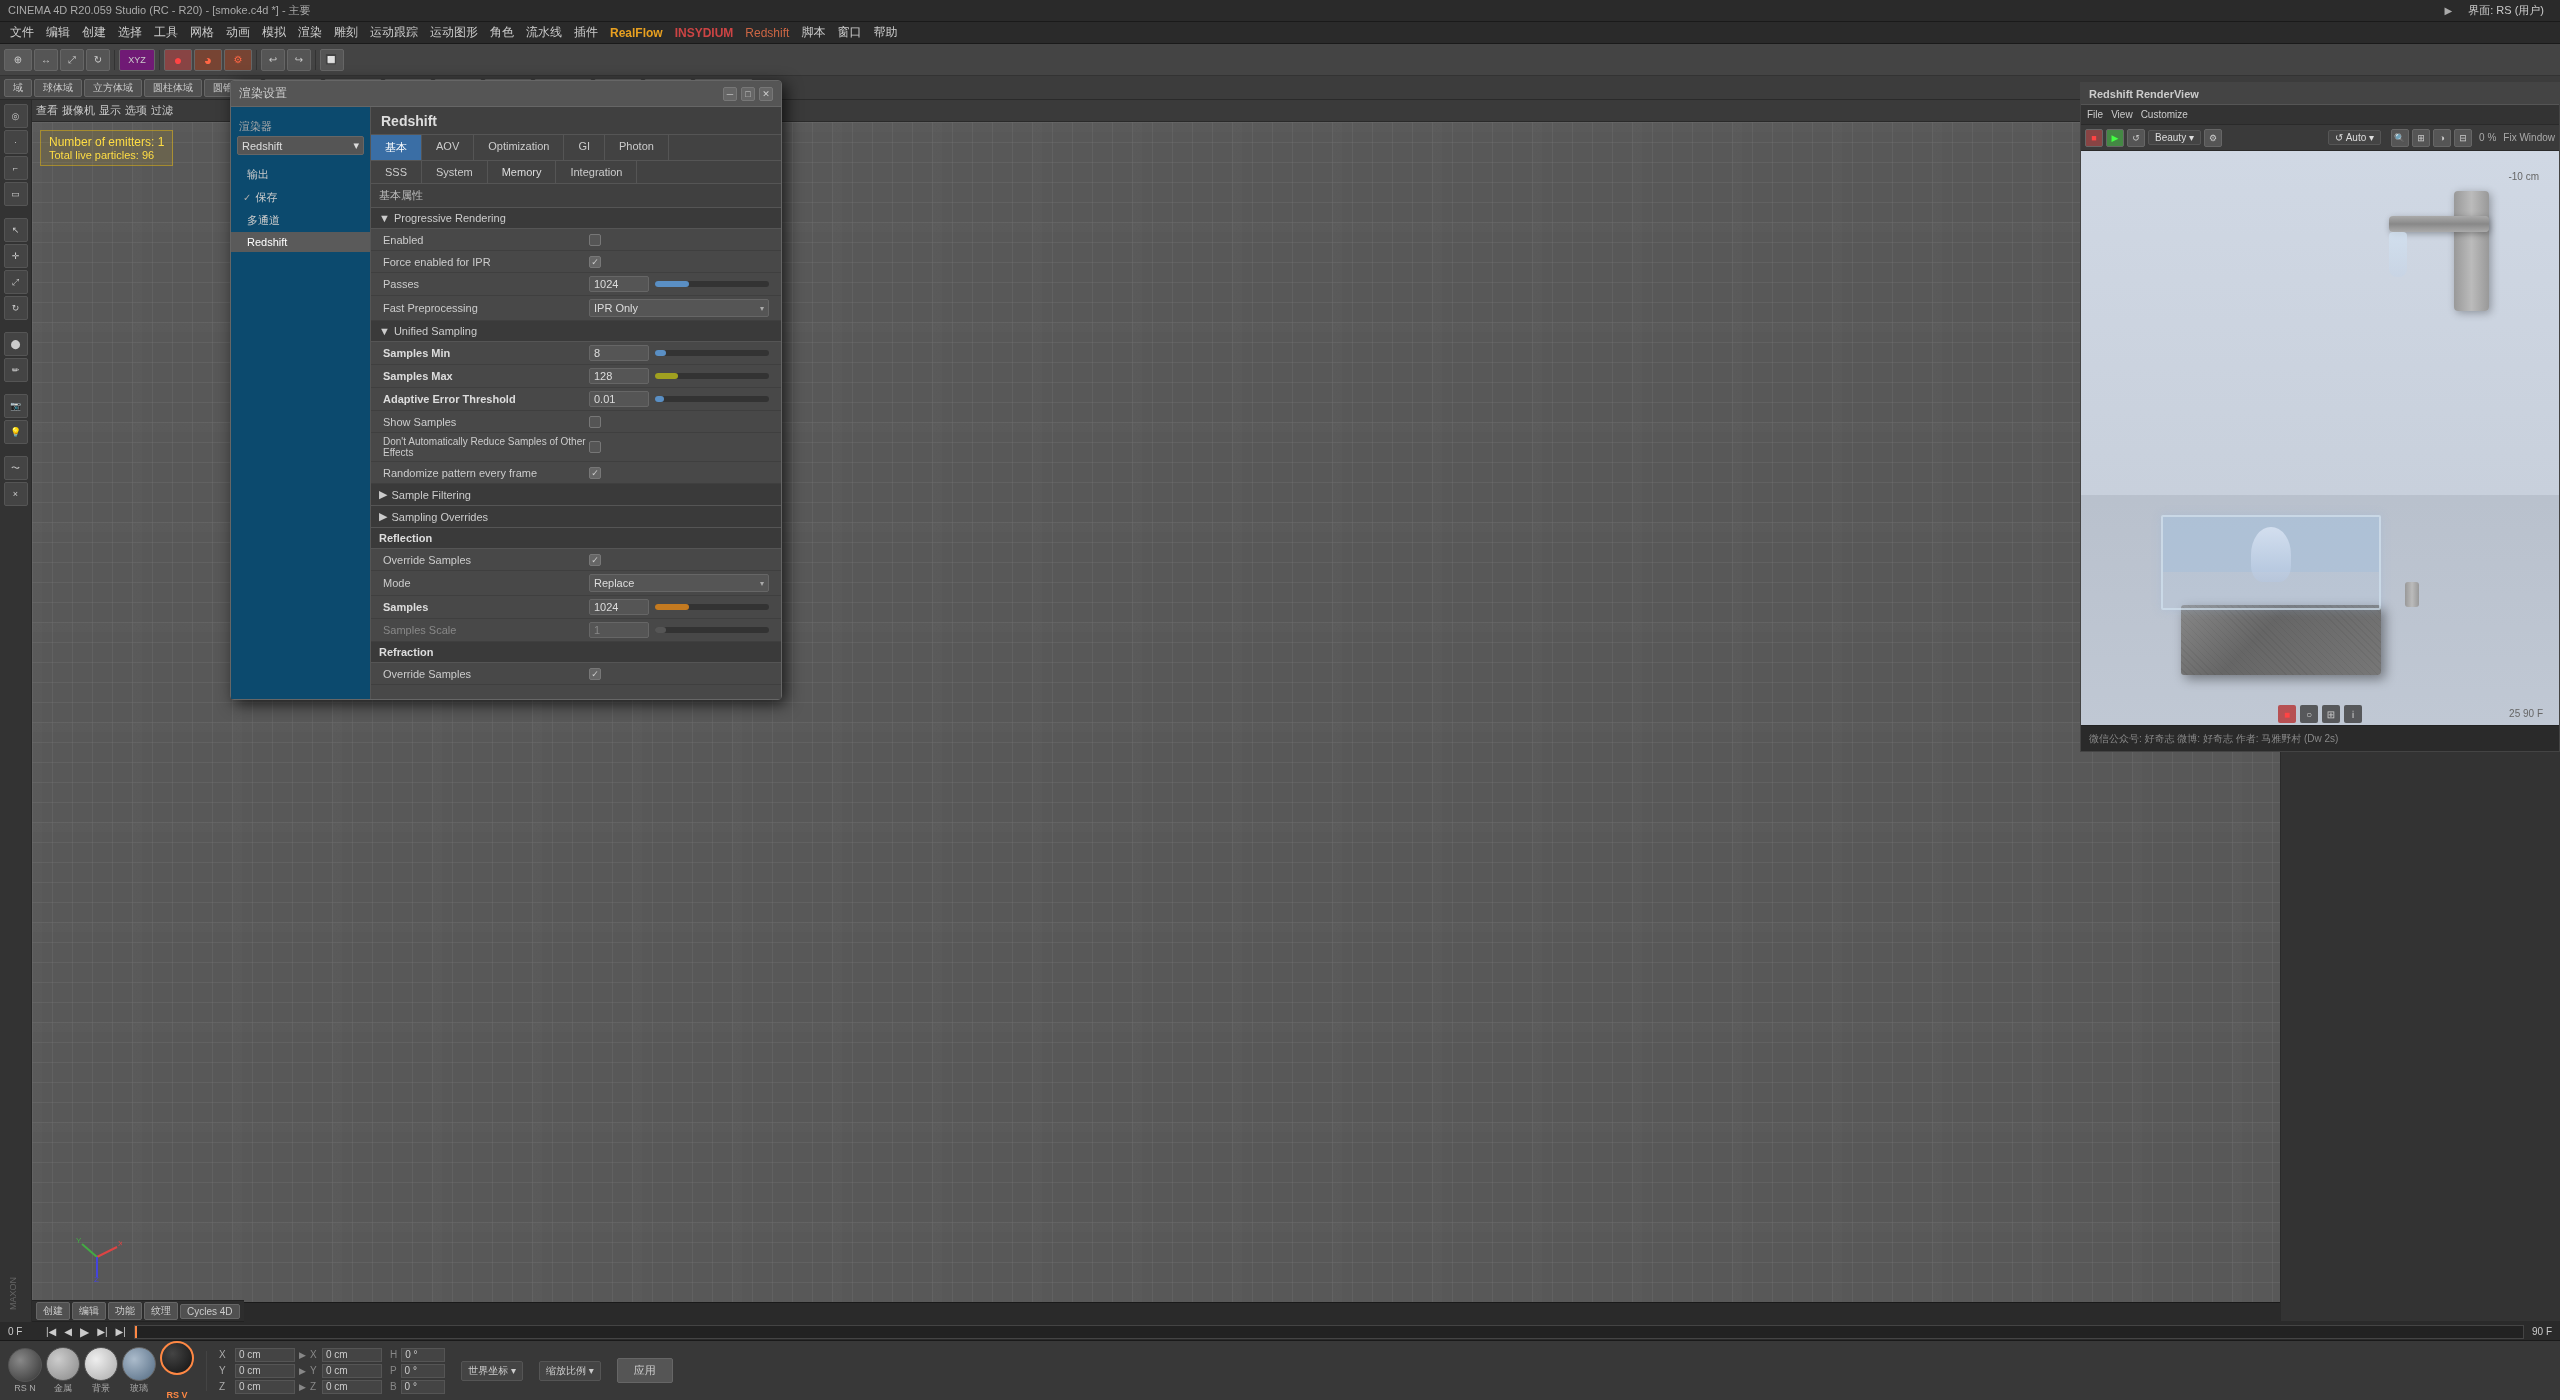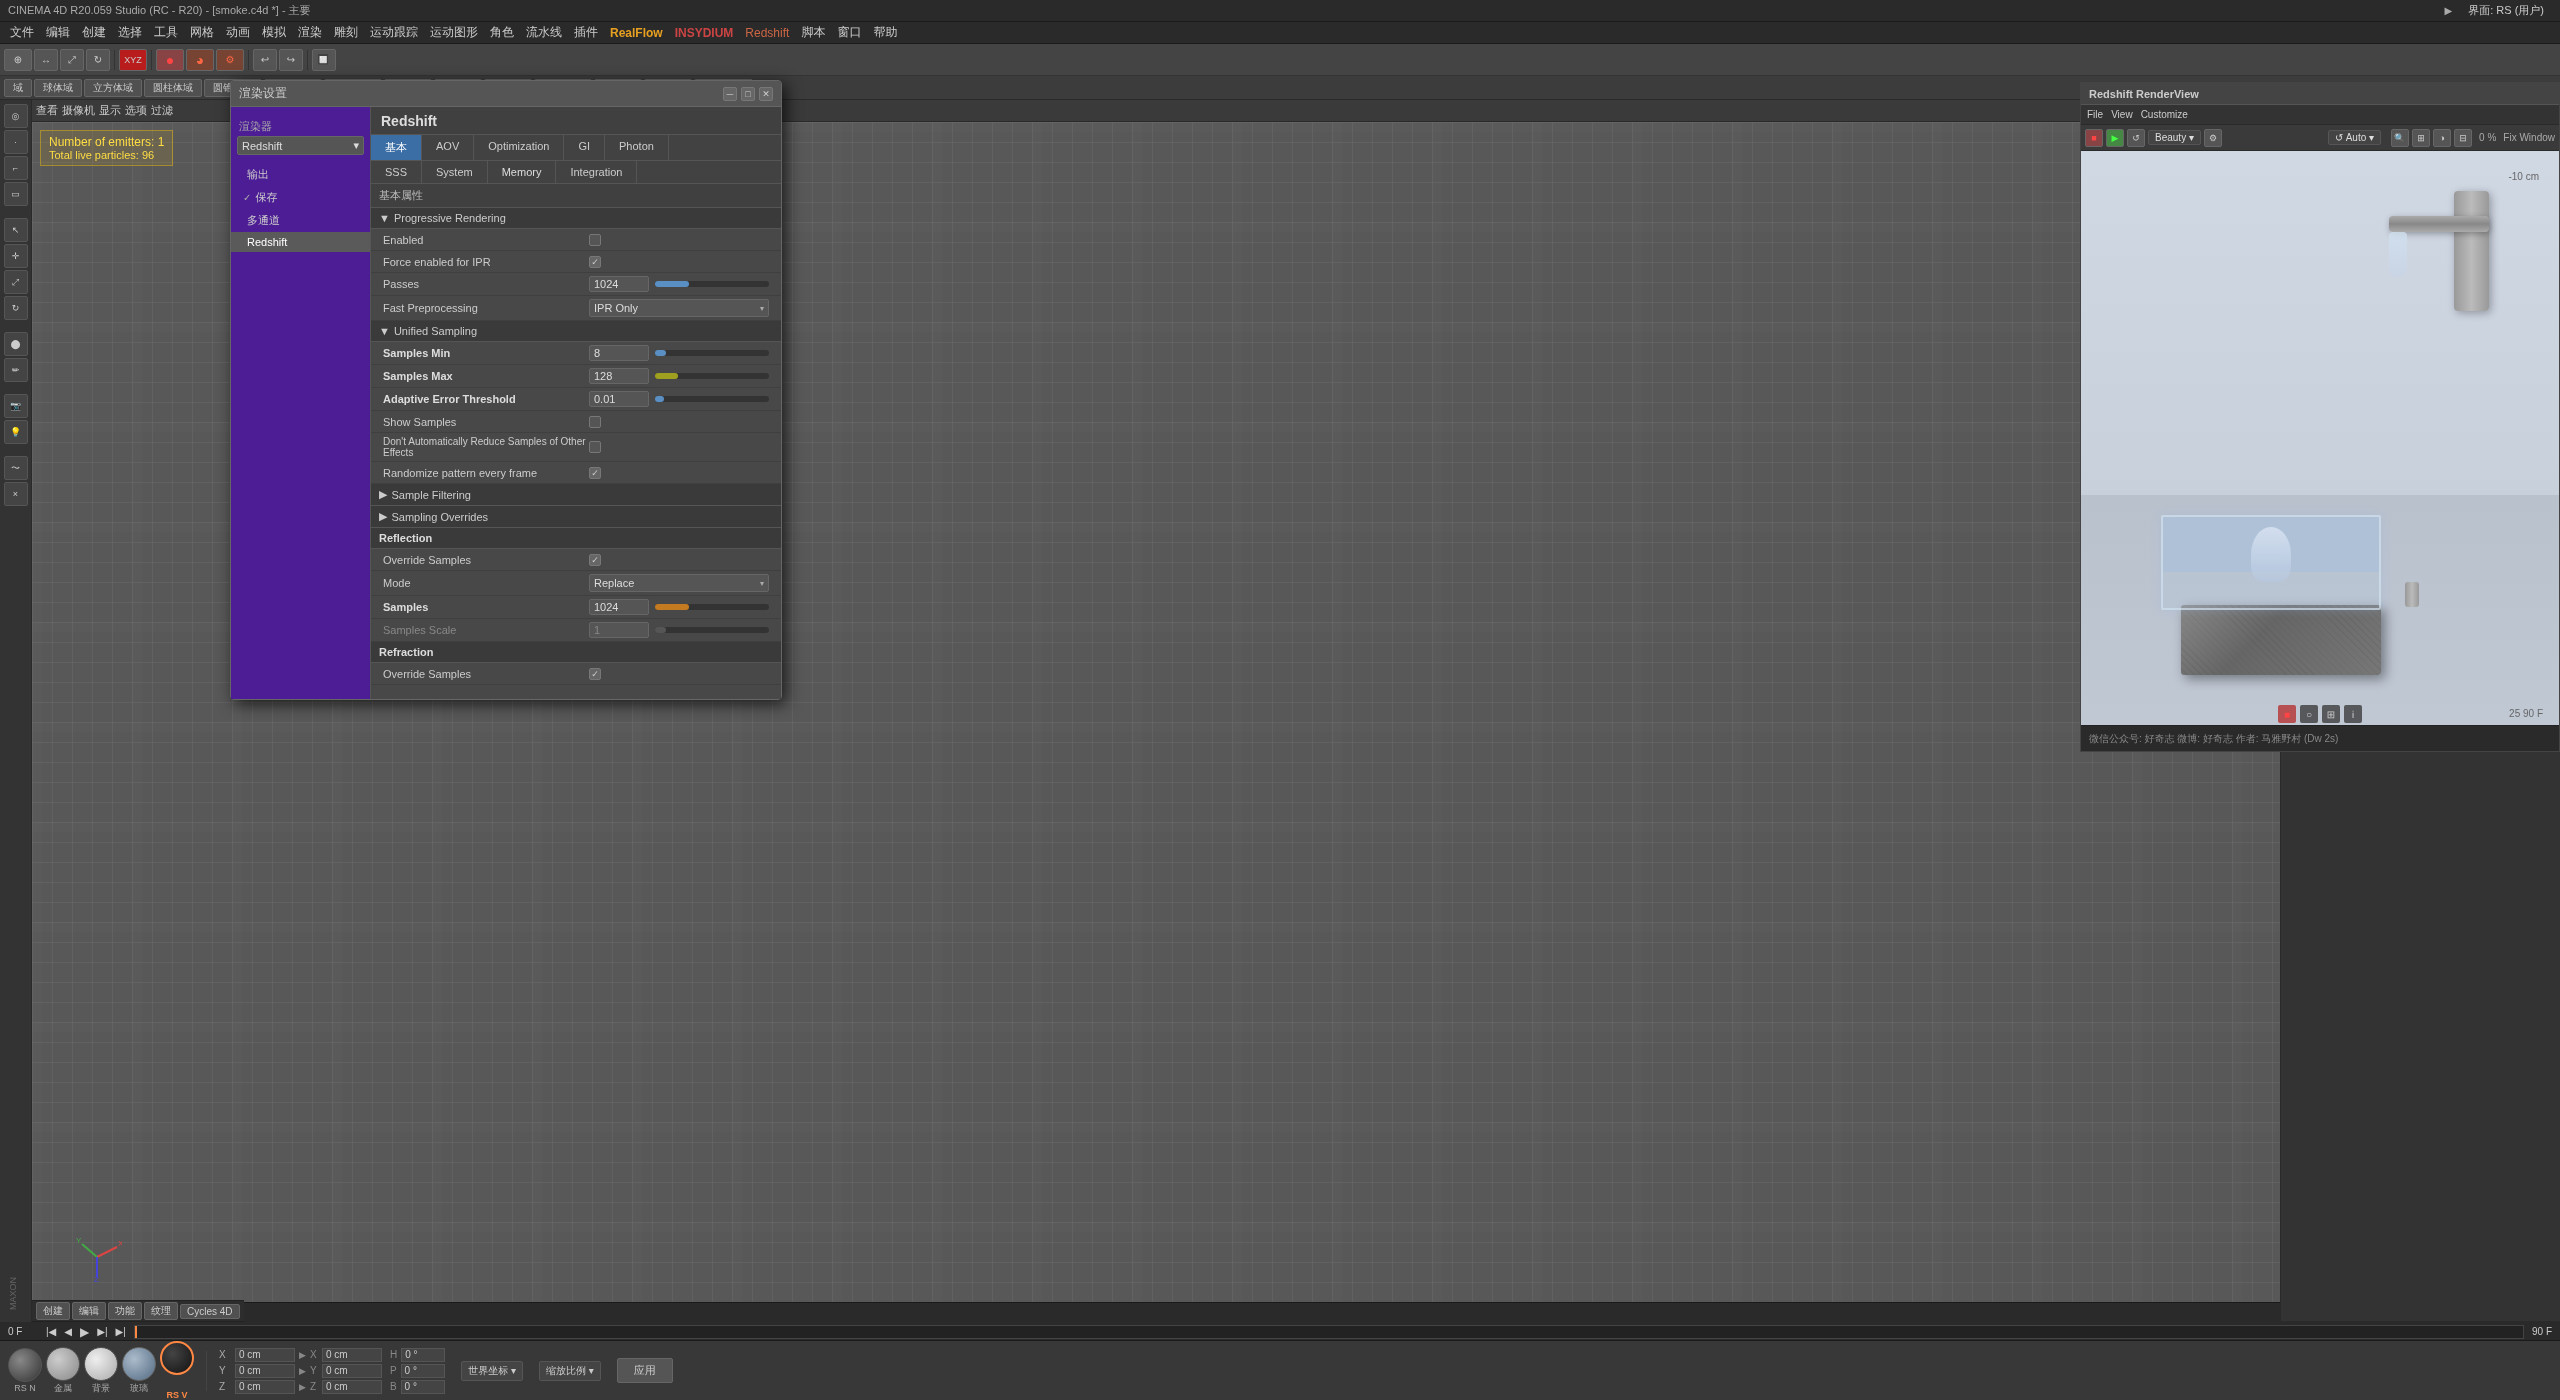--- a/index.html
+++ b/index.html
@@ -171,21 +171,21 @@
 
     .dialog-body {
       display: flex;
       flex: 1;
       overflow: hidden;
     }
 
     
     .dialog-sidebar {
       width: 140px;
-      background: #4c1d95;
+      background: #0c4a6e;
       border-right: 1px solid #555;
       padding: 8px 0;
     }
     .dialog-renderer-label {
       font-size: 11px;
       color: #aaa;
       padding: 4px 8px 2px;
     }
     .dialog-renderer-select {
       margin: 0 6px 8px;
@@ -494,21 +494,21 @@
   <span class="menu-item" style="padding:0 6px;">窗口</span>
   <span class="menu-item" style="padding:0 6px;">帮助</span>
 </div>
 
 <div class="toolbar" style="height:32px;gap:2px;">
   <div class="toolbar-btn" style="width:28px;background:#5a5a5a;">⊕</div>
   <div class="toolbar-btn">↔</div>
   <div class="toolbar-btn">⤢</div>
   <div class="toolbar-btn">↻</div>
   <div class="toolbar-separator"></div>
-  <div class="toolbar-btn" style="width:28px;font-size:9px;background:#b91c1c;">XYZ</div>
+  <div class="toolbar-btn" style="width:36px;font-size:9px;background:#701a75;">XYZ</div>
   <div class="toolbar-separator"></div>
   <div class="toolbar-btn" style="width:28px;background:#884444;color:#ff4444;font-size:14px;">●</div>
   <div class="toolbar-btn" style="width:28px;background:#774433;color:#ff6644;font-size:14px;">◕</div>
   <div class="toolbar-btn" style="width:28px;background:#774433;color:#ff6644;">⚙</div>
   <div class="toolbar-separator"></div>
   <div class="toolbar-btn">↩</div>
   <div class="toolbar-btn">↪</div>
   <div class="toolbar-separator"></div>
   <div class="toolbar-btn">🔲</div>
 </div>

